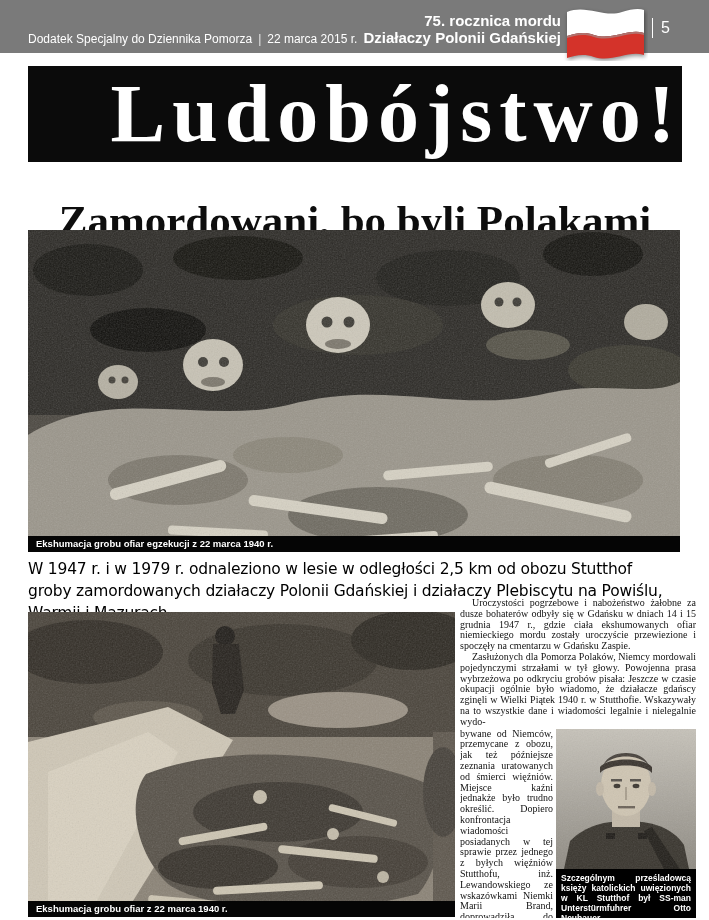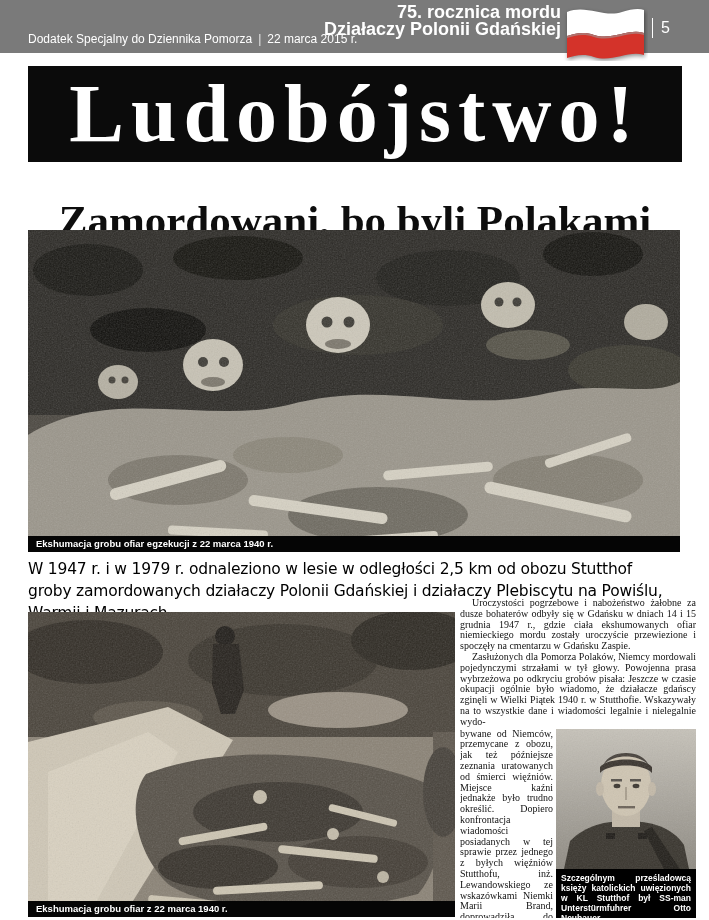--- a/index.html
+++ b/index.html
@@ -4,30 +4,30 @@
 <style>
   html,body{margin:0;padding:0;background:#ffffff;}
   .page{position:relative;width:709px;height:920px;background:#ffffff;overflow:hidden;
         font-family:"Liberation Sans",sans-serif;}
 
   
   .topbar{position:absolute;left:0;top:0;width:709px;height:53px;background:#7a7a7a;}
   .topbar-left{position:absolute;left:28px;bottom:7px;color:#ffffff;font-size:12px;
                font-family:"Liberation Sans",sans-serif;}
   .topbar-left .sep{display:inline-block;margin:0 6px;color:#e8e8e8;}
-  .anniv{position:absolute;right:148px;top:4px;text-align:right;color:#ffffff;
-         font-weight:bold;font-size:18px;line-height:17px;}
+  .anniv{position:absolute;right:148px;top:12px;text-align:right;color:#ffffff;
+         font-weight:bold;font-size:15px;line-height:17px;}
   .flag-wrap{position:absolute;left:562px;top:3px;width:86px;height:58px;}
   .pagenum-group{position:absolute;left:652px;top:18px;display:flex;align-items:center;gap:8px;}
   .pagenum-pipe{width:1px;height:20px;background:#ffffff;}
   .pagenum{color:#ffffff;font-size:16px;font-weight:normal;}
 
   
   .masthead{position:absolute;left:28px;top:66px;width:654px;height:96px;background:#0b0b0b;
-            display:flex;align-items:center;justify-content:center;}
+            display:flex;align-items:center;justify-content:flex-end;}
   .masthead-title{color:#ffffff;font-family:"Liberation Serif",serif;font-weight:bold;
                   font-size:82px;letter-spacing:7px;white-space:nowrap;line-height:1;}
   .subtitle{position:absolute;left:28px;top:160px;width:654px;height:58px;line-height:58px;
             text-align:center;color:#0d0d0d;font-family:"Liberation Serif",serif;
             font-weight:bold;font-size:43px;white-space:nowrap;margin-top:32px;}
 
   
   figure{margin:0;padding:0;}
   .photo-main{position:absolute;left:28px;top:230px;width:652px;height:322px;background:#3a3834;}
   .photo-trench{position:absolute;left:28px;top:612px;width:427px;height:305px;background:#eab308;}

